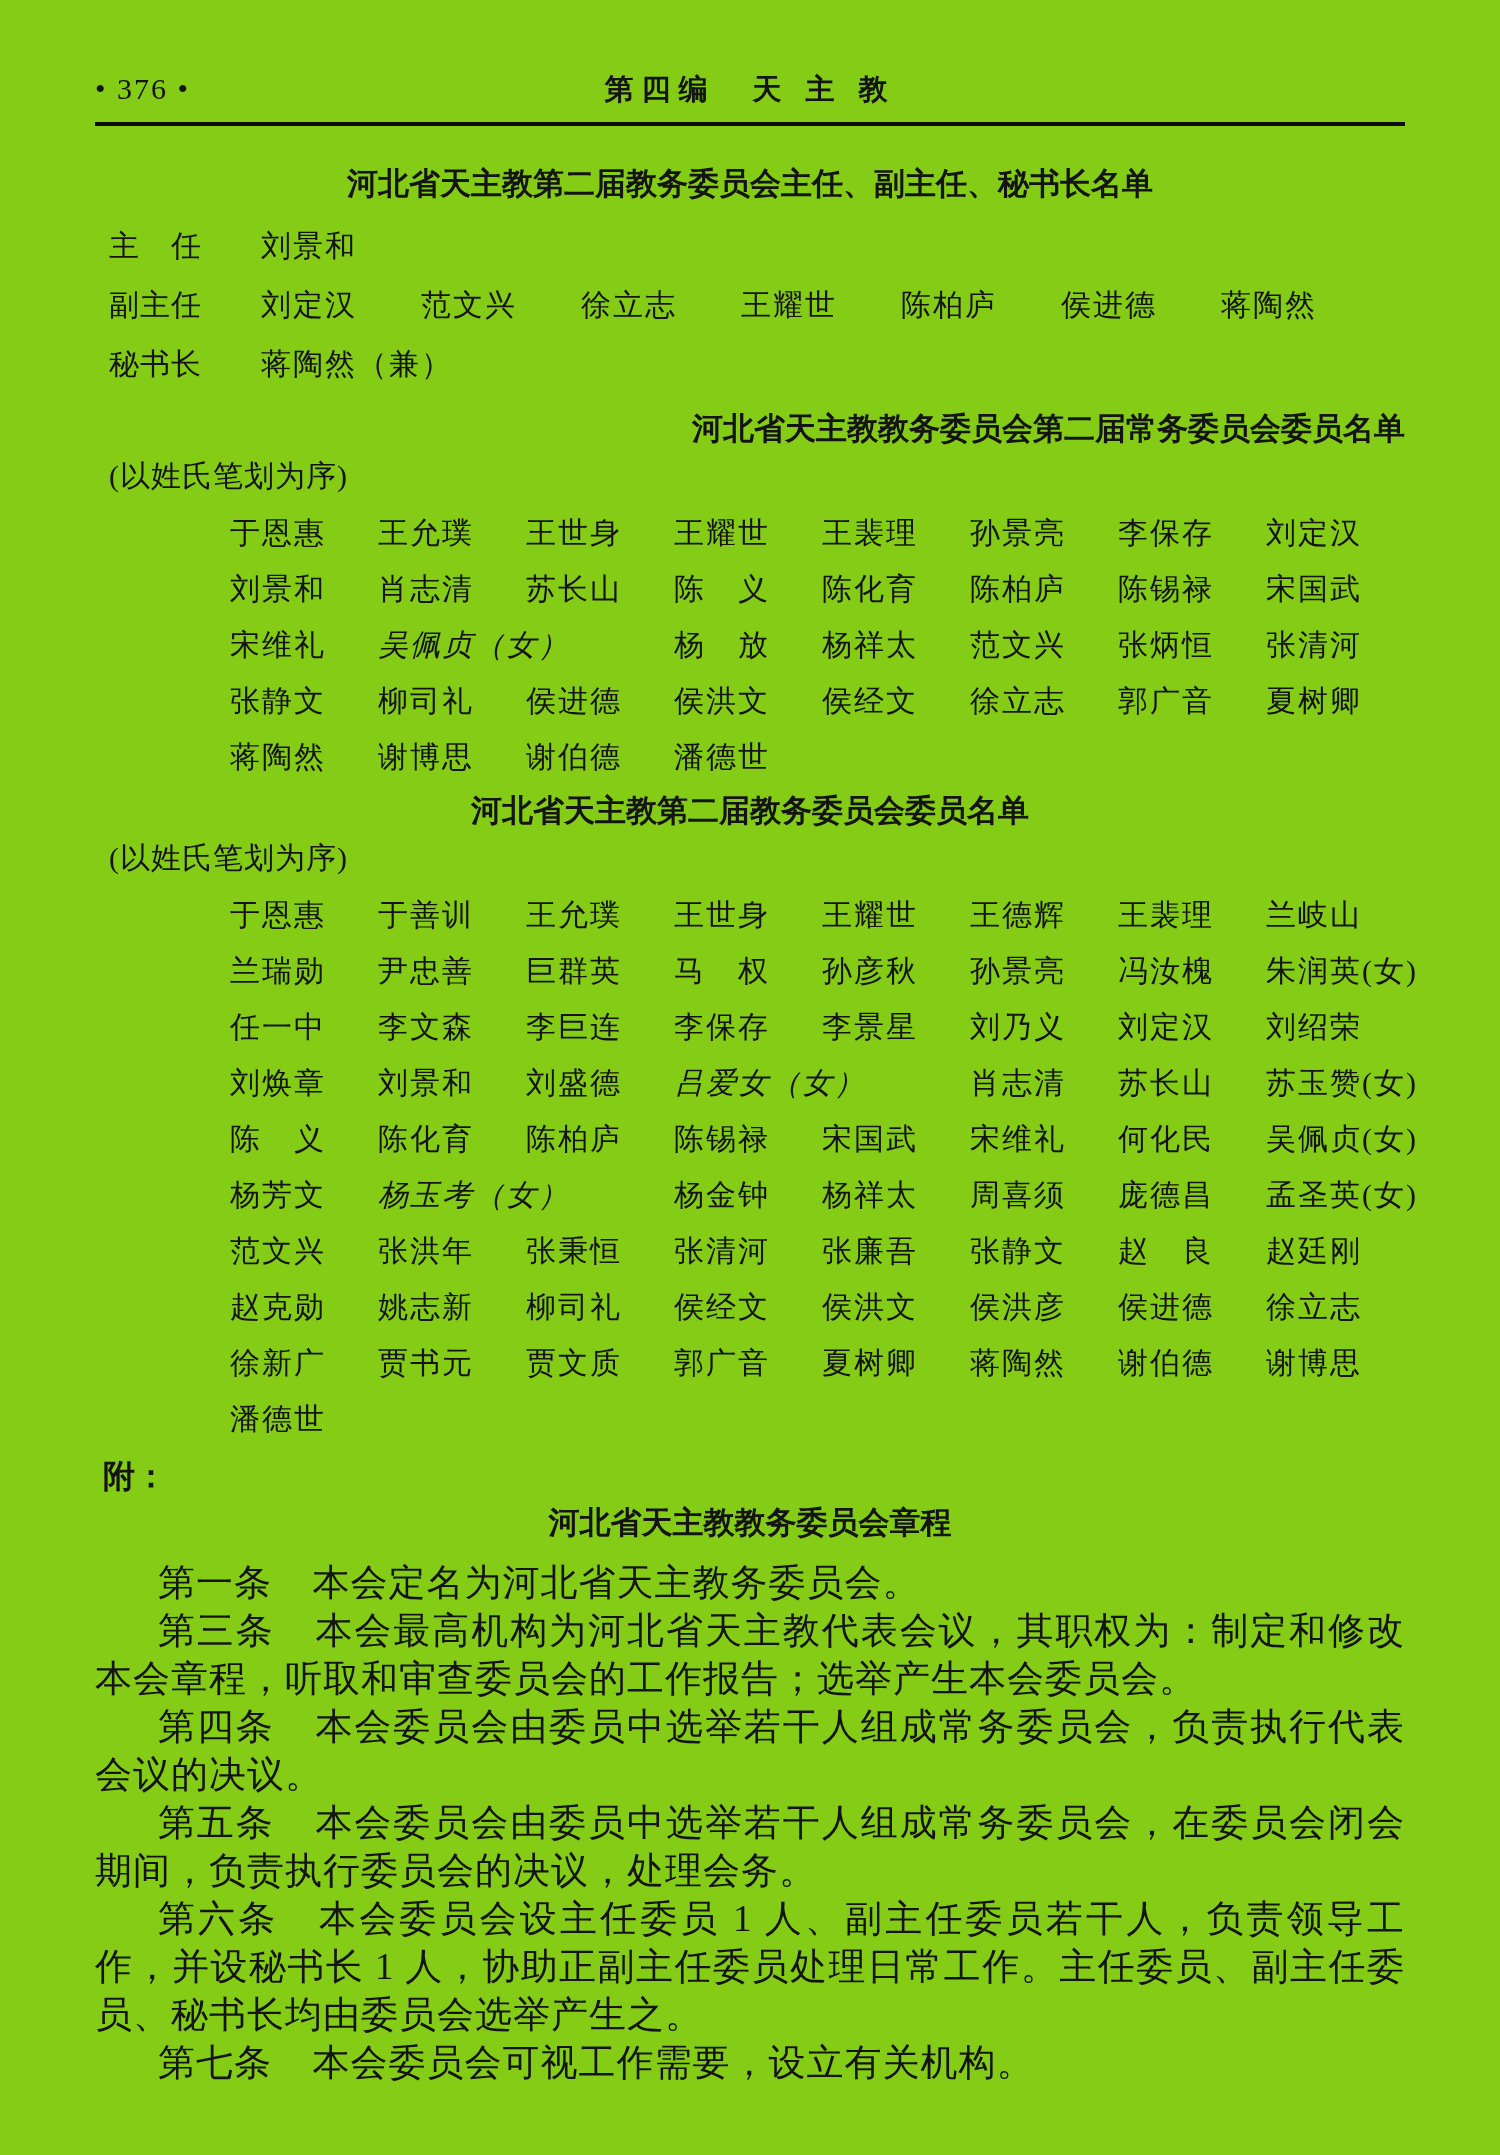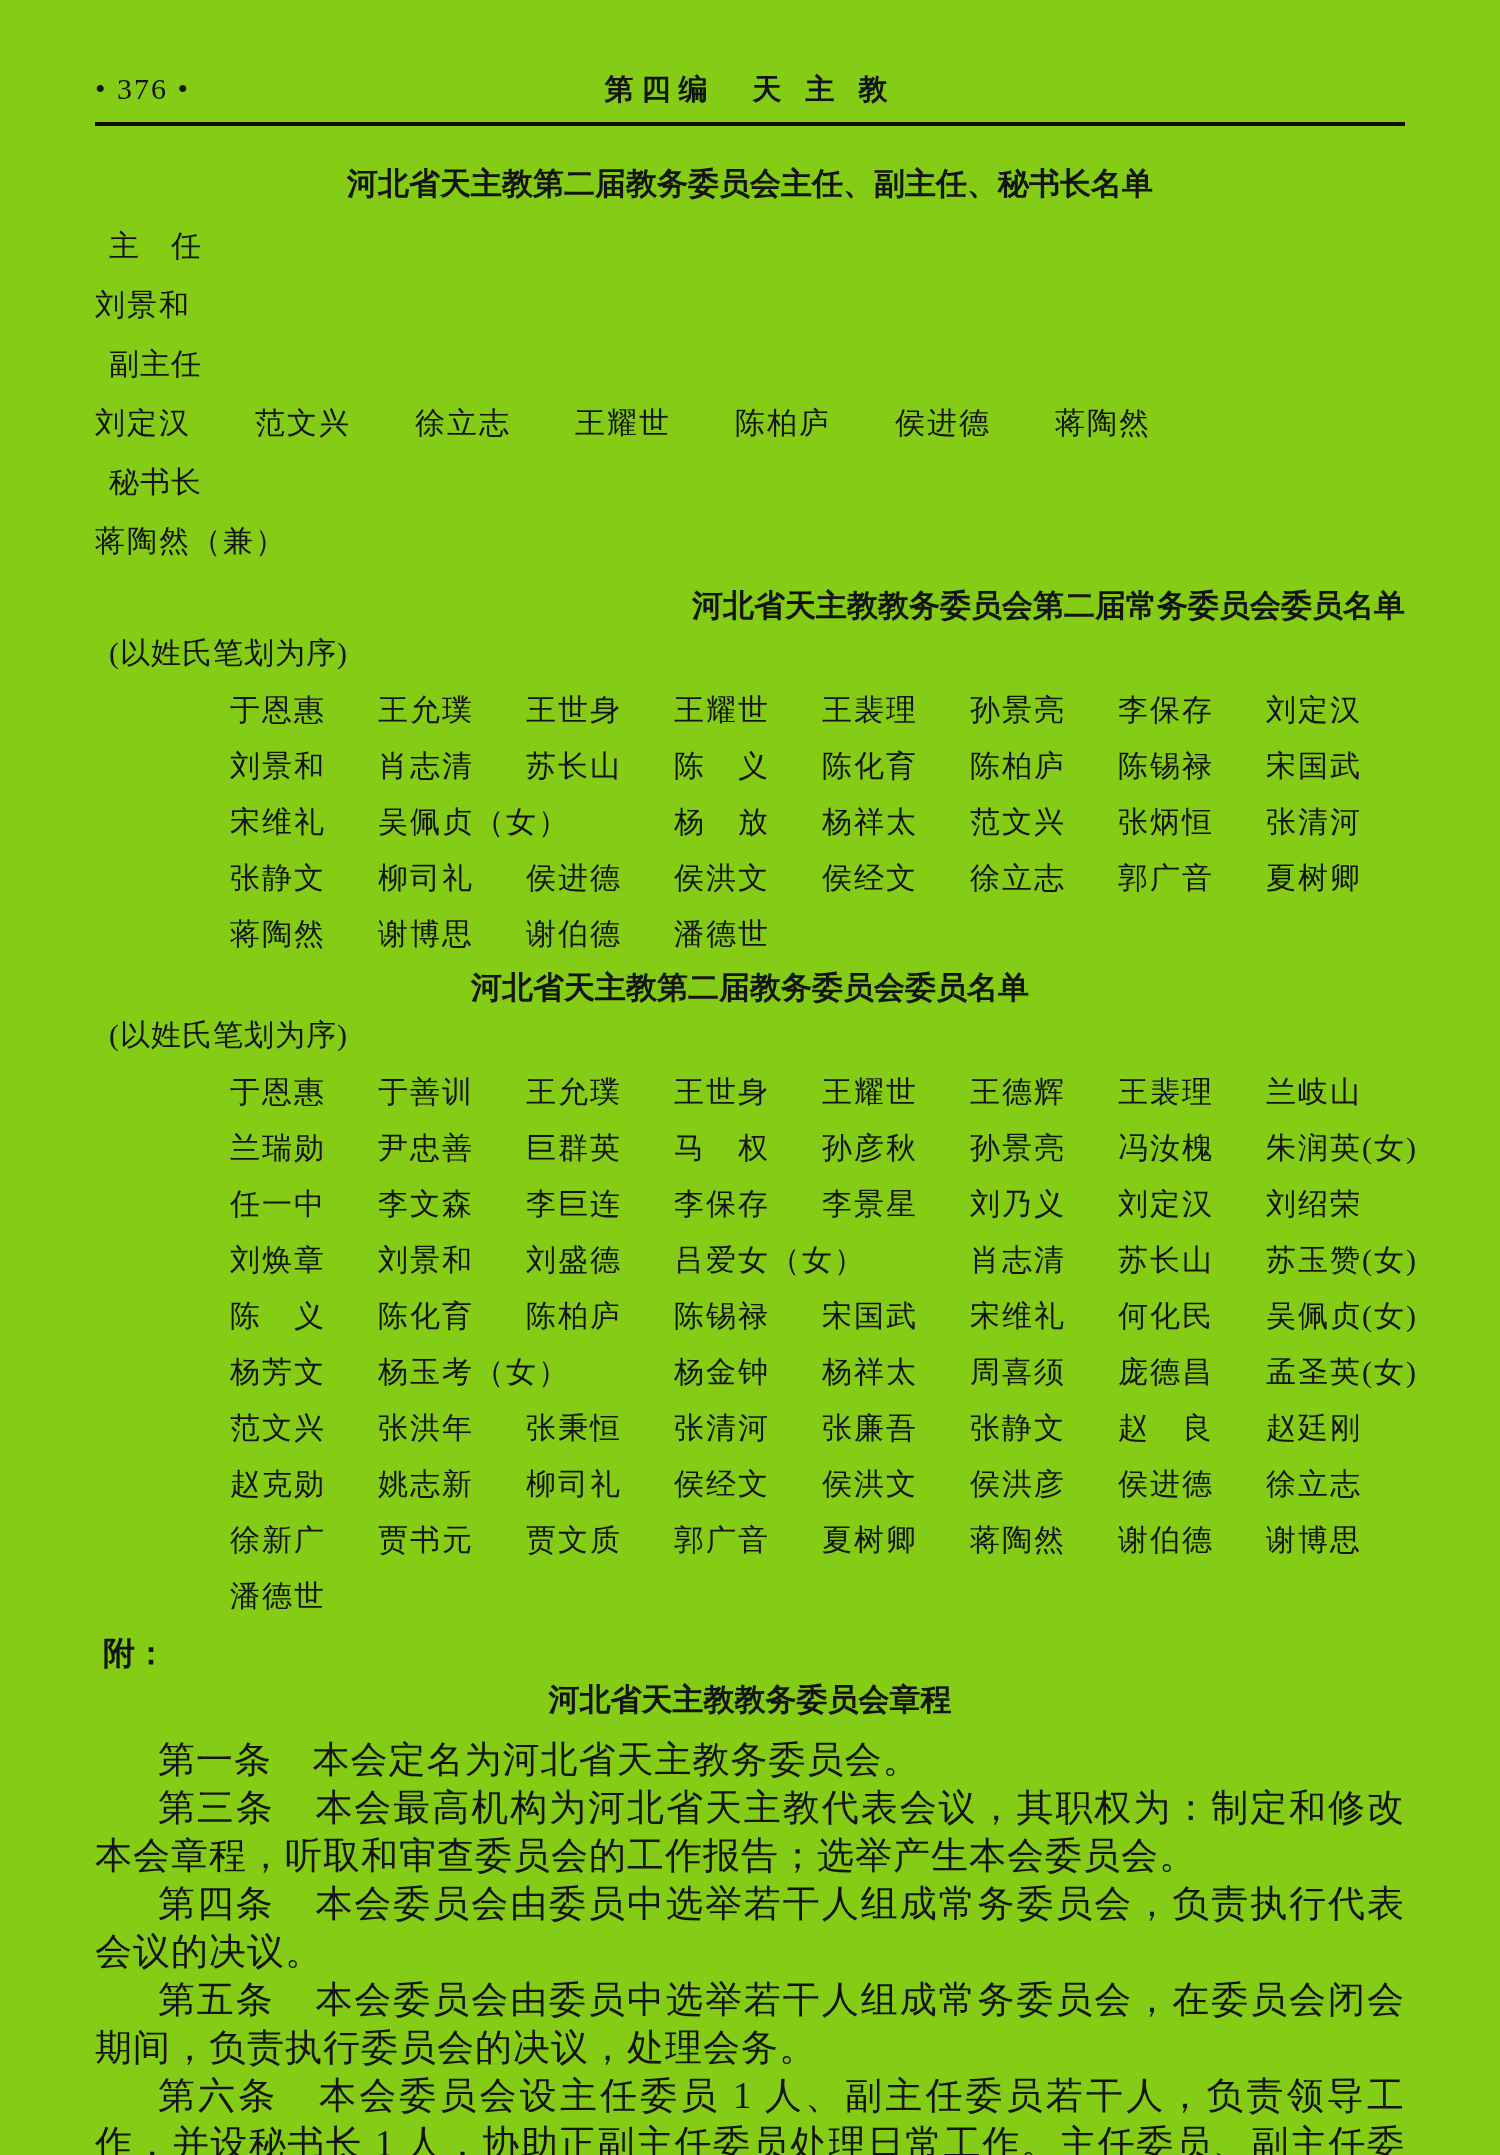--- a/index.html
+++ b/index.html
@@ -41,35 +41,34 @@
   }
   .t1 { margin-top:40px; }
   .t2 { margin-top:18px;text-align:right; }
   .t3 { margin-top:8px; }
   
   .officer-rows { margin-top:14px; }
   .officer-row {
     display:flex;
     font-size:30px; line-height:59px;
     white-space:nowrap;
-    flex-direction:column;
   }
   .officer-label { width:152px; margin-left:14px; letter-spacing:1px; }
   .officer-names { display:flex; gap:64px; letter-spacing:2px; }
   
   .seq-note { font-size:30px; line-height:54px; margin:2px 0 0 14px; letter-spacing:1px; }
   .name-grid { margin:2px 0 0 135px; }
   .grid-row {
     display:grid;
     grid-template-columns:repeat(8,148px);
     font-size:30px; line-height:56px;
     letter-spacing:2px;
   }
   .grid-row .cell { white-space:nowrap; }
-  .grid-row .span2 { grid-column:span 2; }
+  .grid-row .span2 { grid-column:span 2;font-style:italic; }
   
   .appendix-label {
     font-family:"Liberation Sans","DejaVu Sans",sans-serif;
     font-weight:700;
     font-size:32px; line-height:58px;
     margin-left:8px;
   }
   .charter-title { margin-top:2px;font-family:Liberation Mono, monospace; }
   .charter-articles { margin-top:16px; }
   .charter-articles p {

